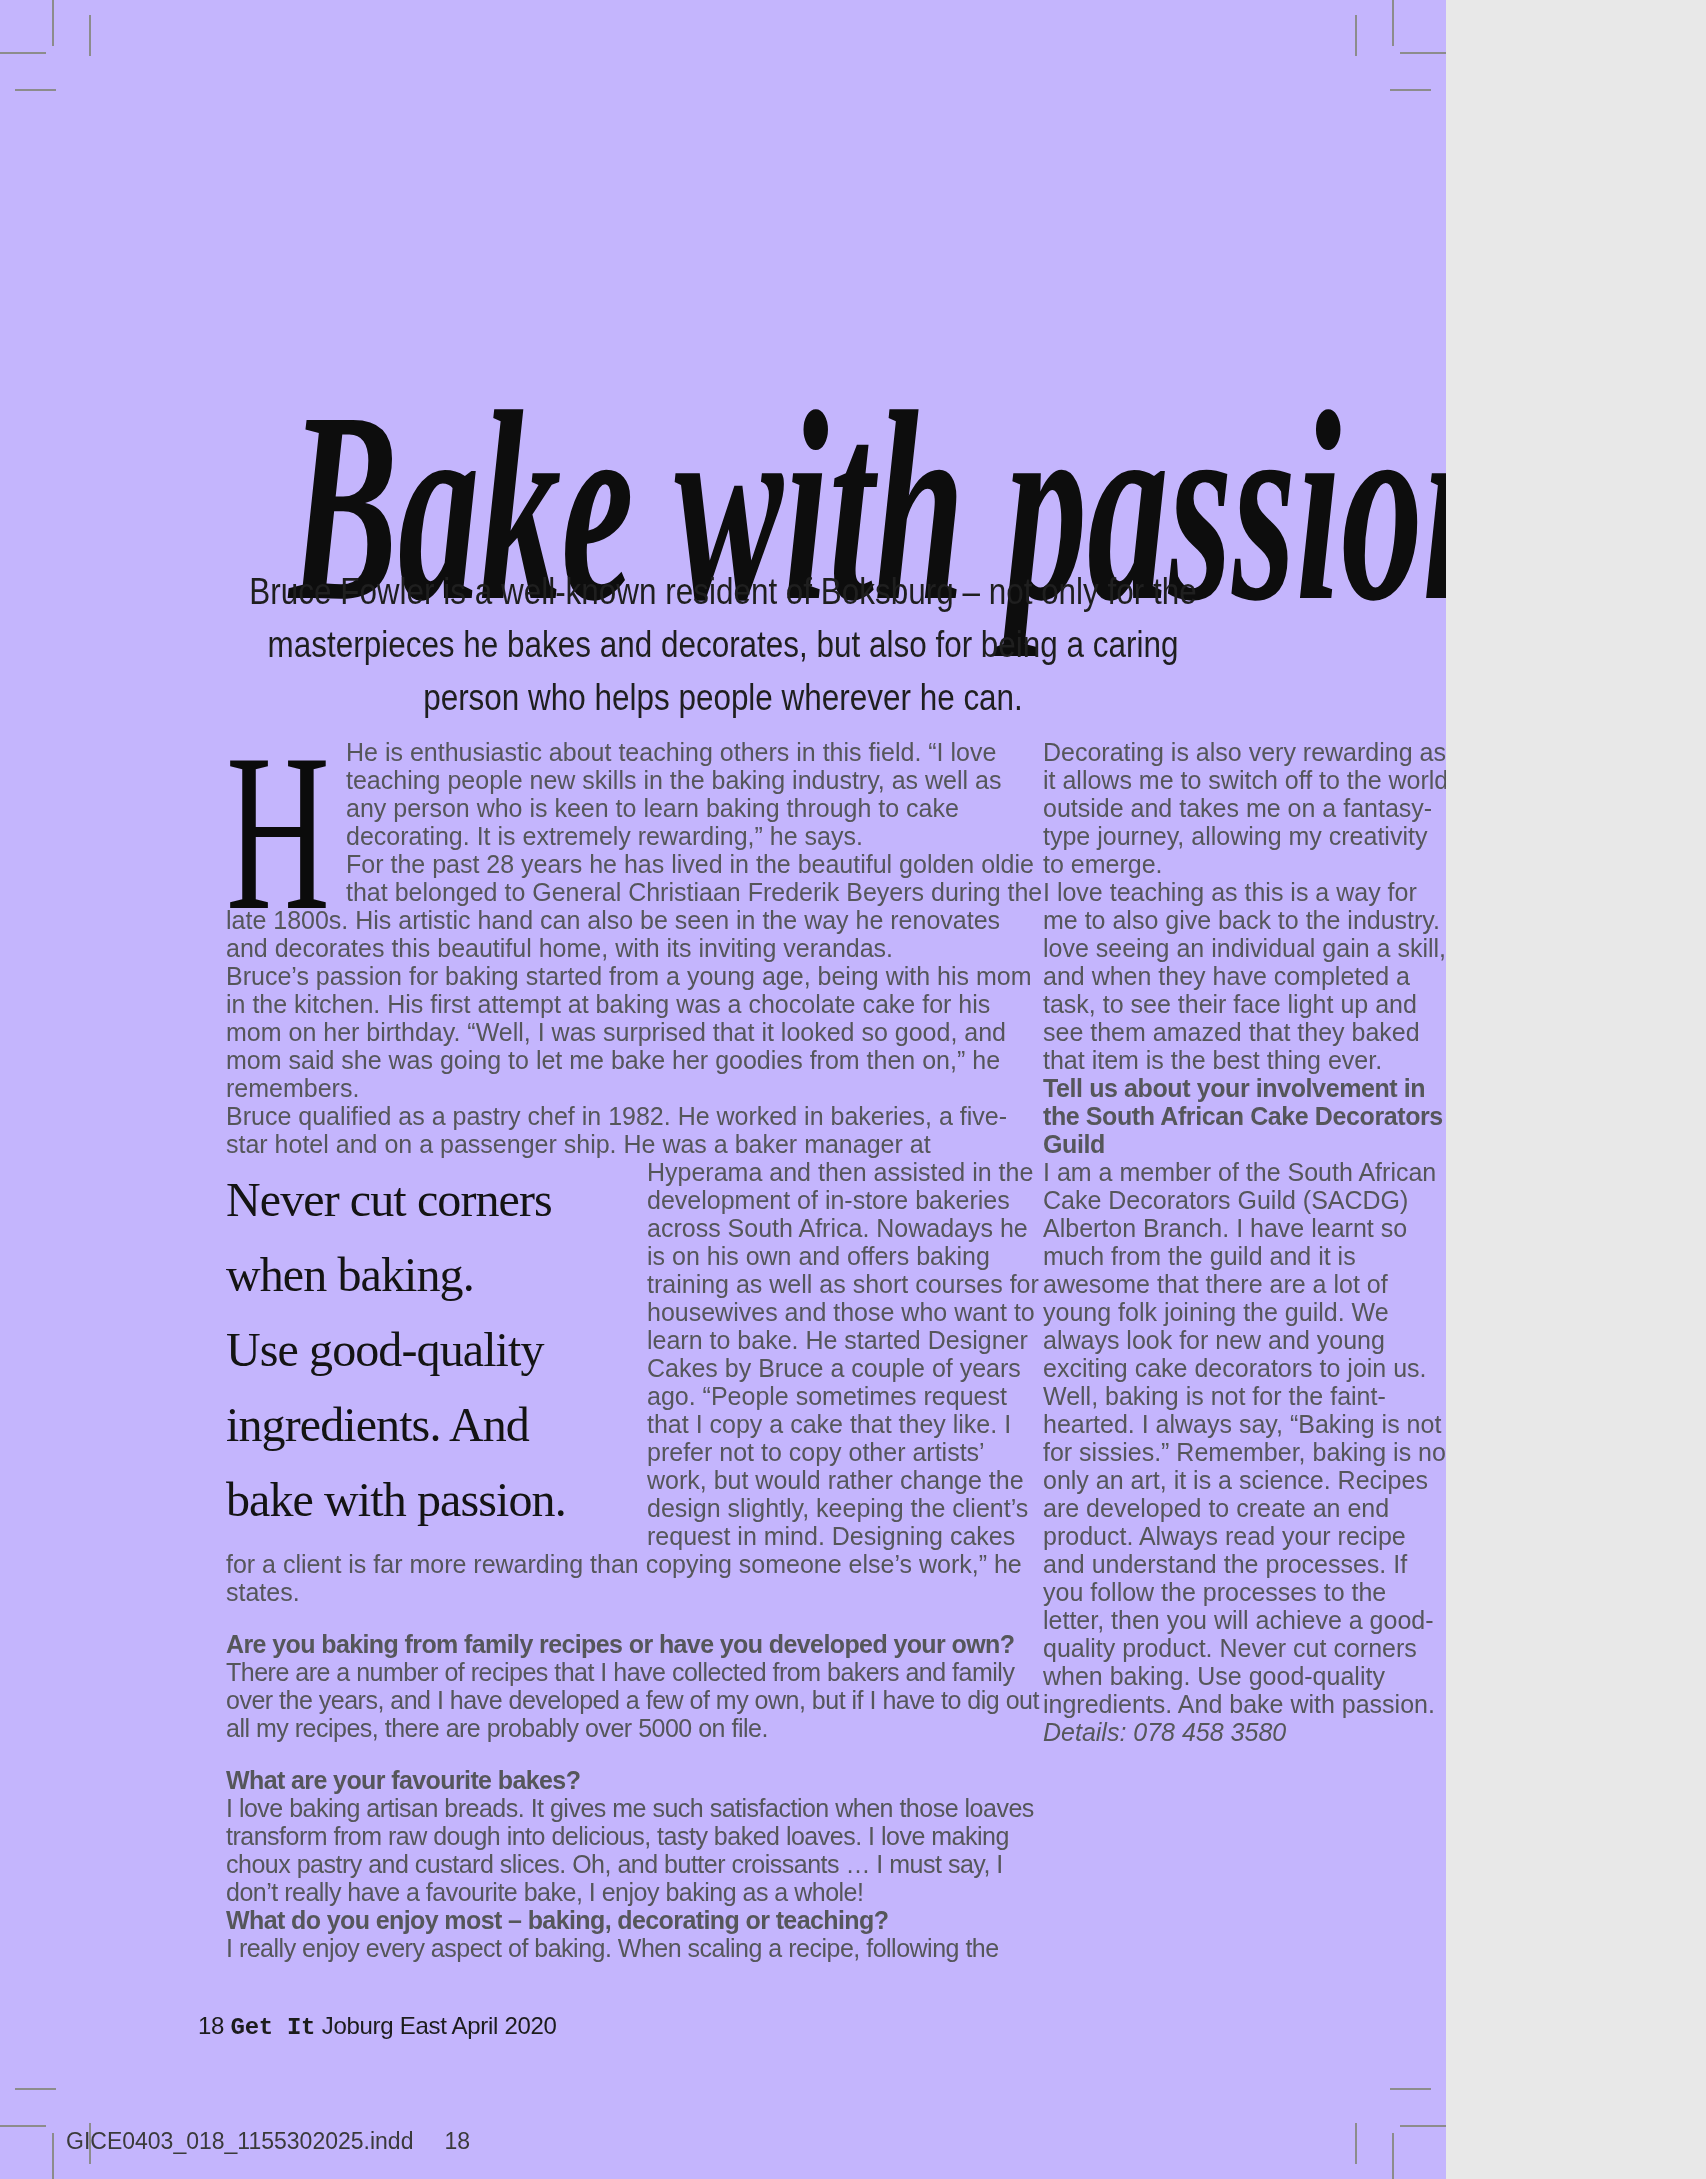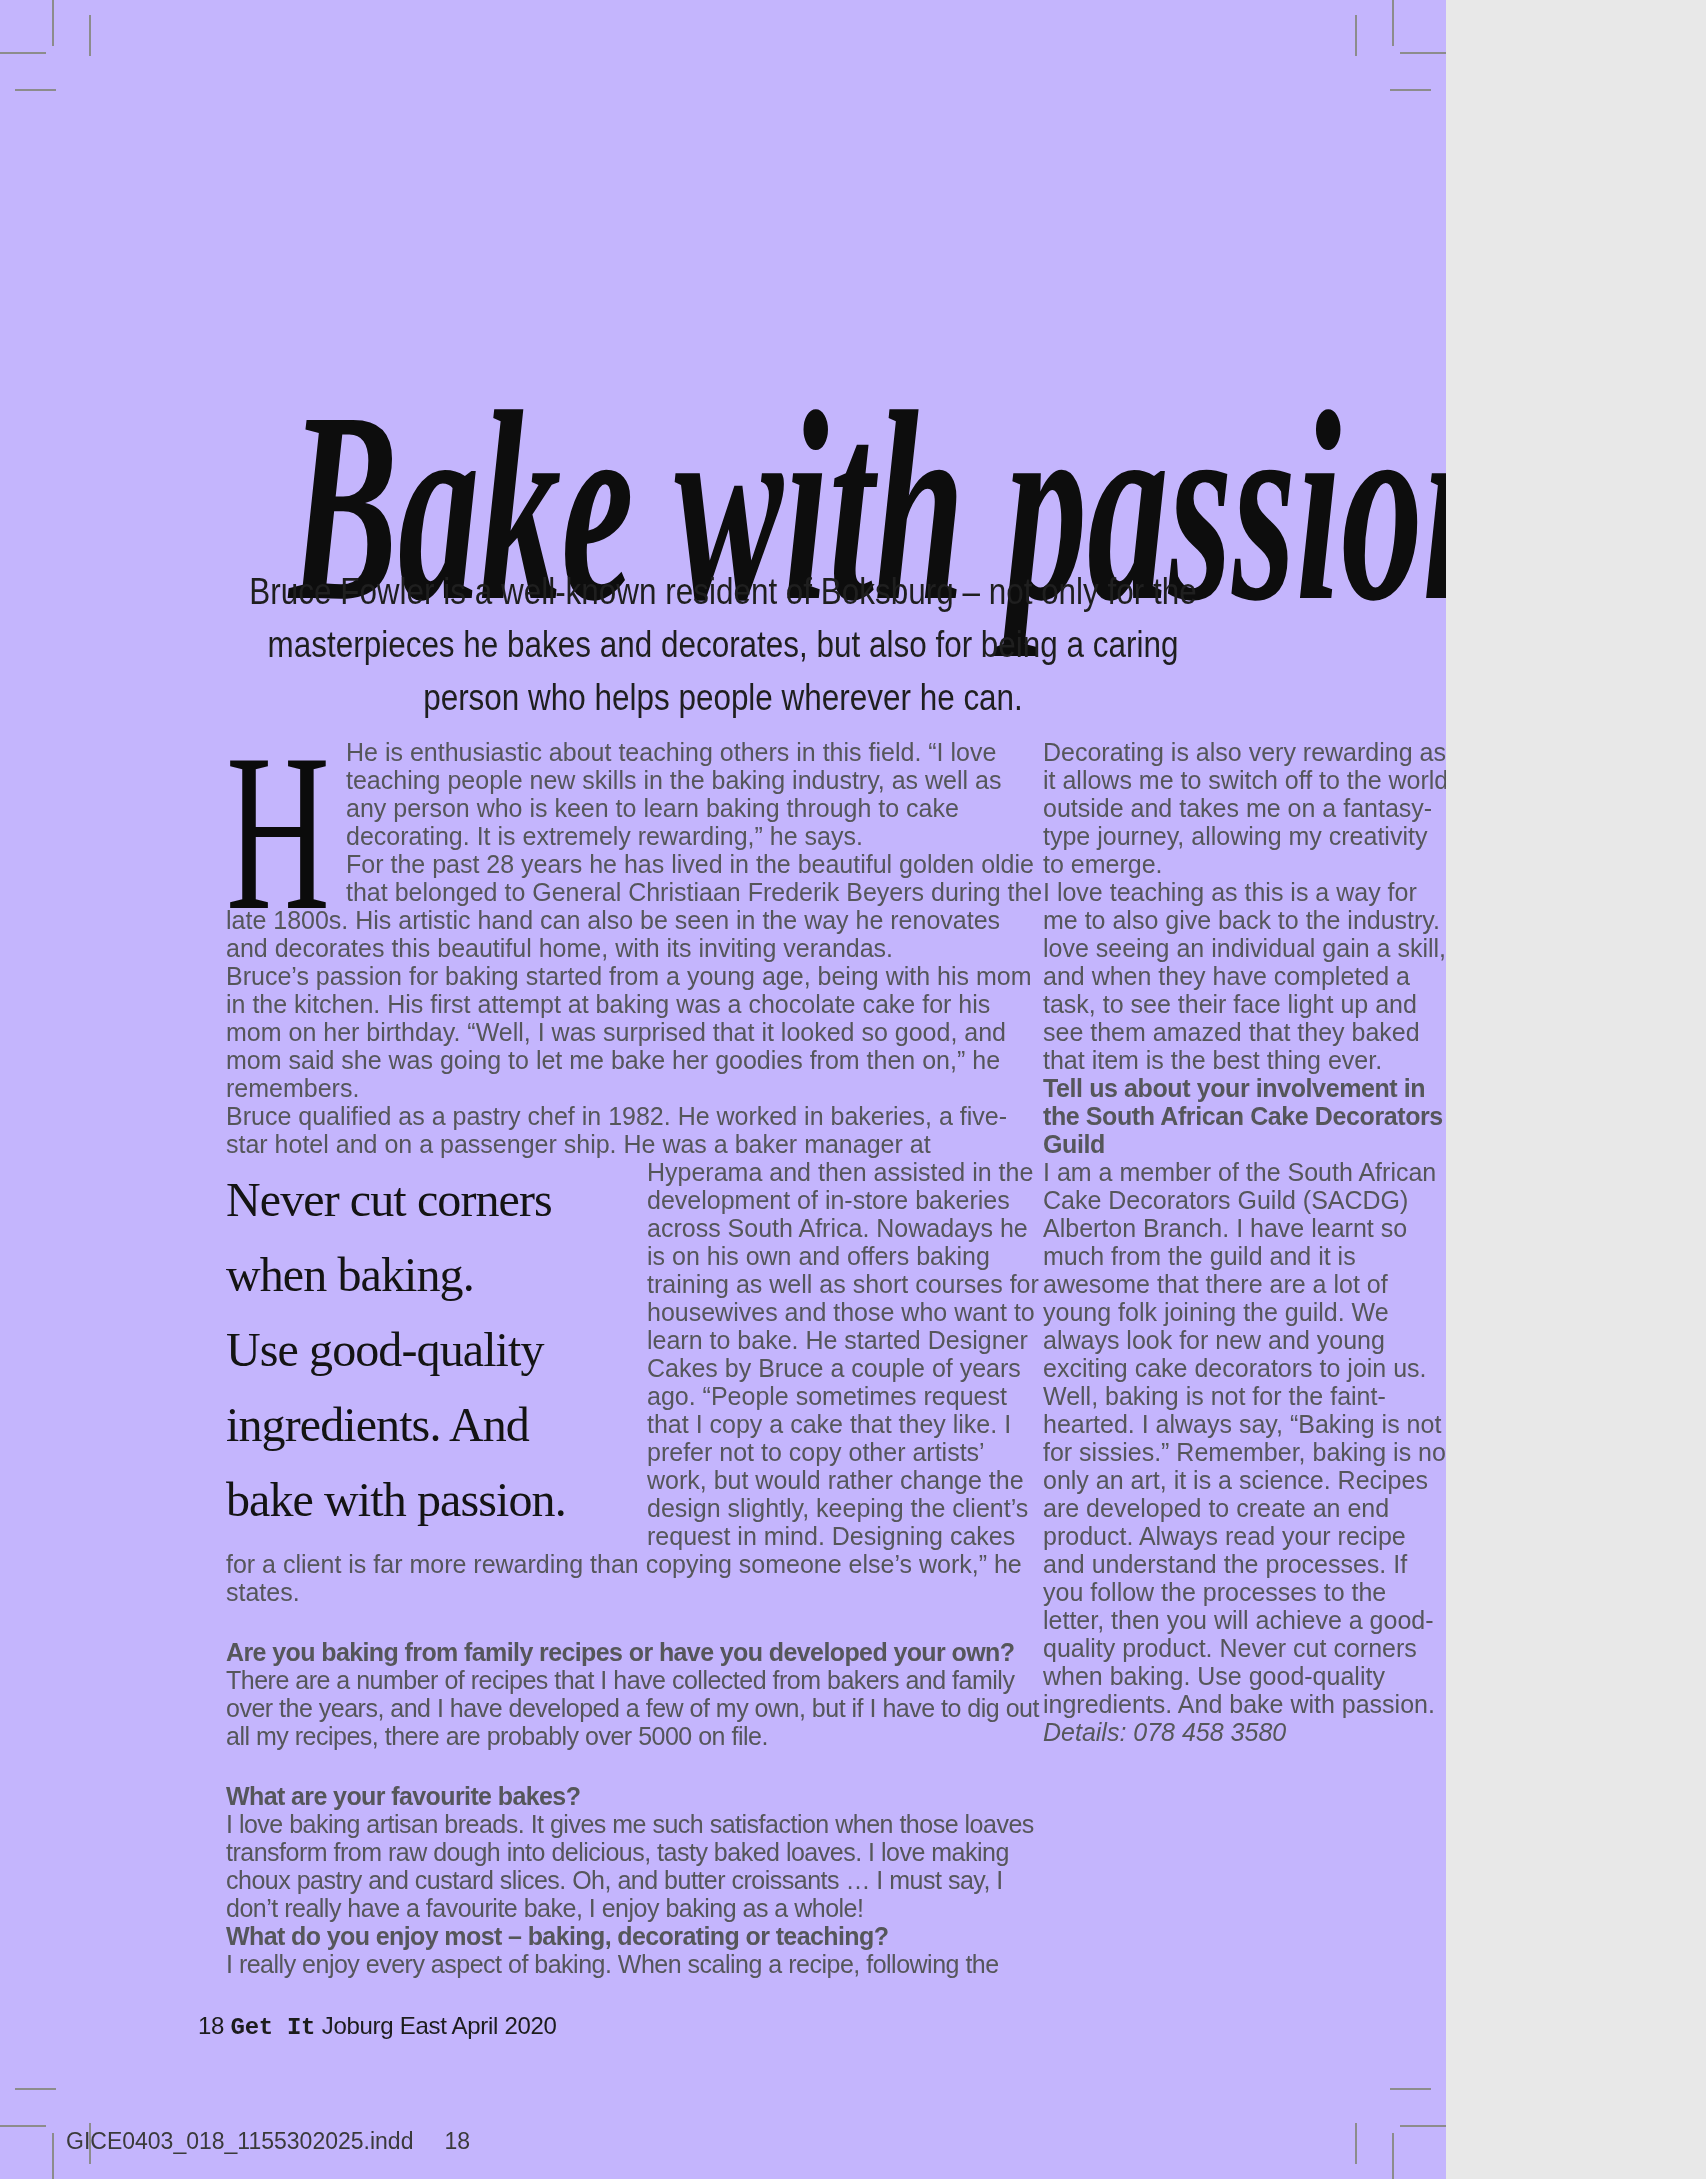--- a/index.html
+++ b/index.html
@@ -63,21 +63,21 @@
     float:left;
     width:369px;
     margin:3.7px 52px 11px 0;
     font-family:"Liberation Serif", serif;
     font-size:48px;line-height:75px;
     letter-spacing:-0.9px;
     color:#141414;
   }
   .pullquote .line{display:block;}
   
-  .qa-block{clear:both;margin-top:32px;}
+  .qa-block{clear:both;margin-top:24px;}
   .q-head{
     font-weight:bold;
     font-size:26px;line-height:29px;
     letter-spacing:-0.6px;
     color:#242424;
     margin:0;
   }
   .answer{
     font-size:24.5px;line-height:28px;
     letter-spacing:-0.5px;

